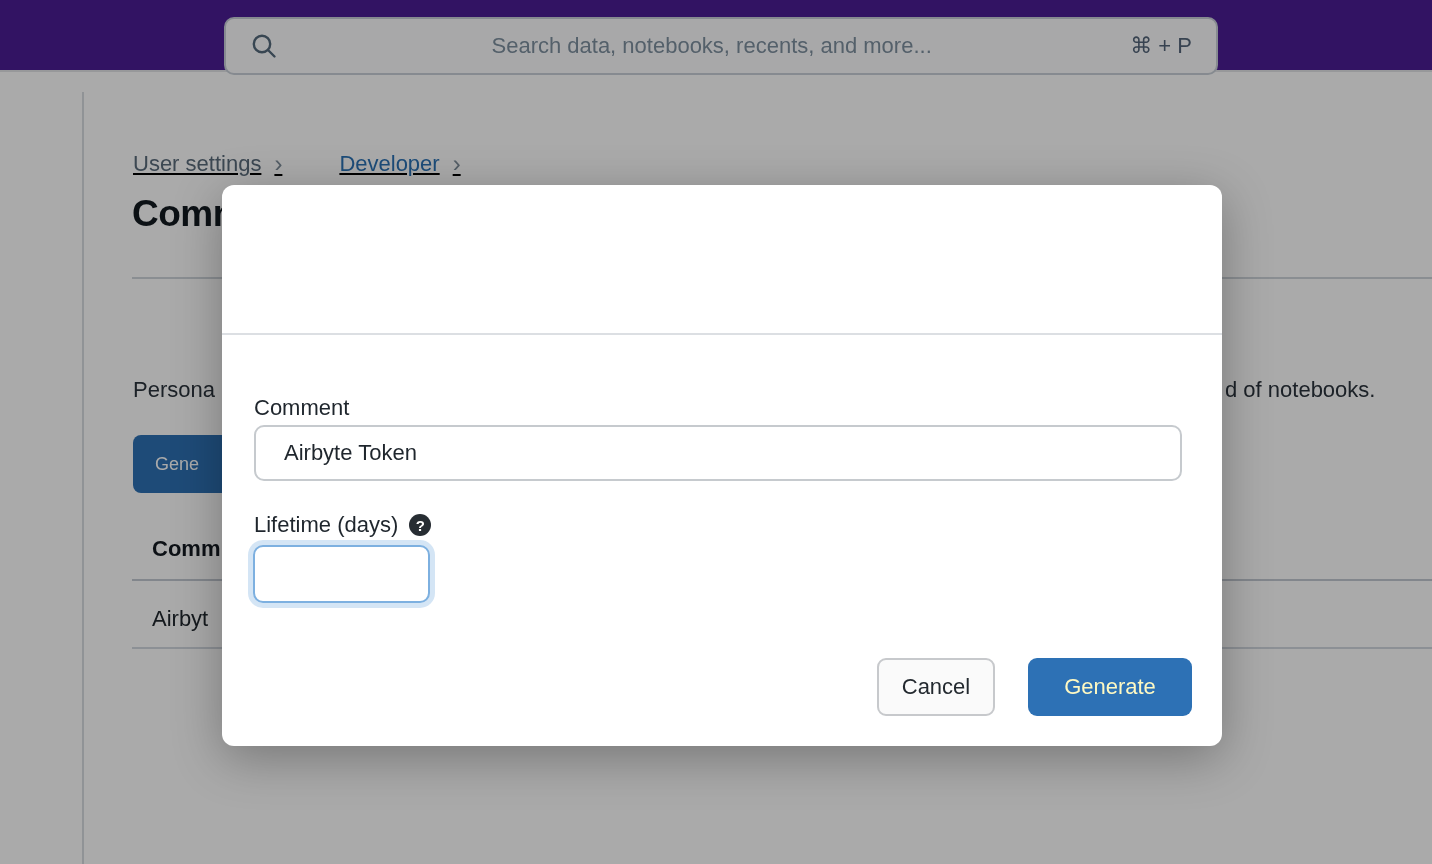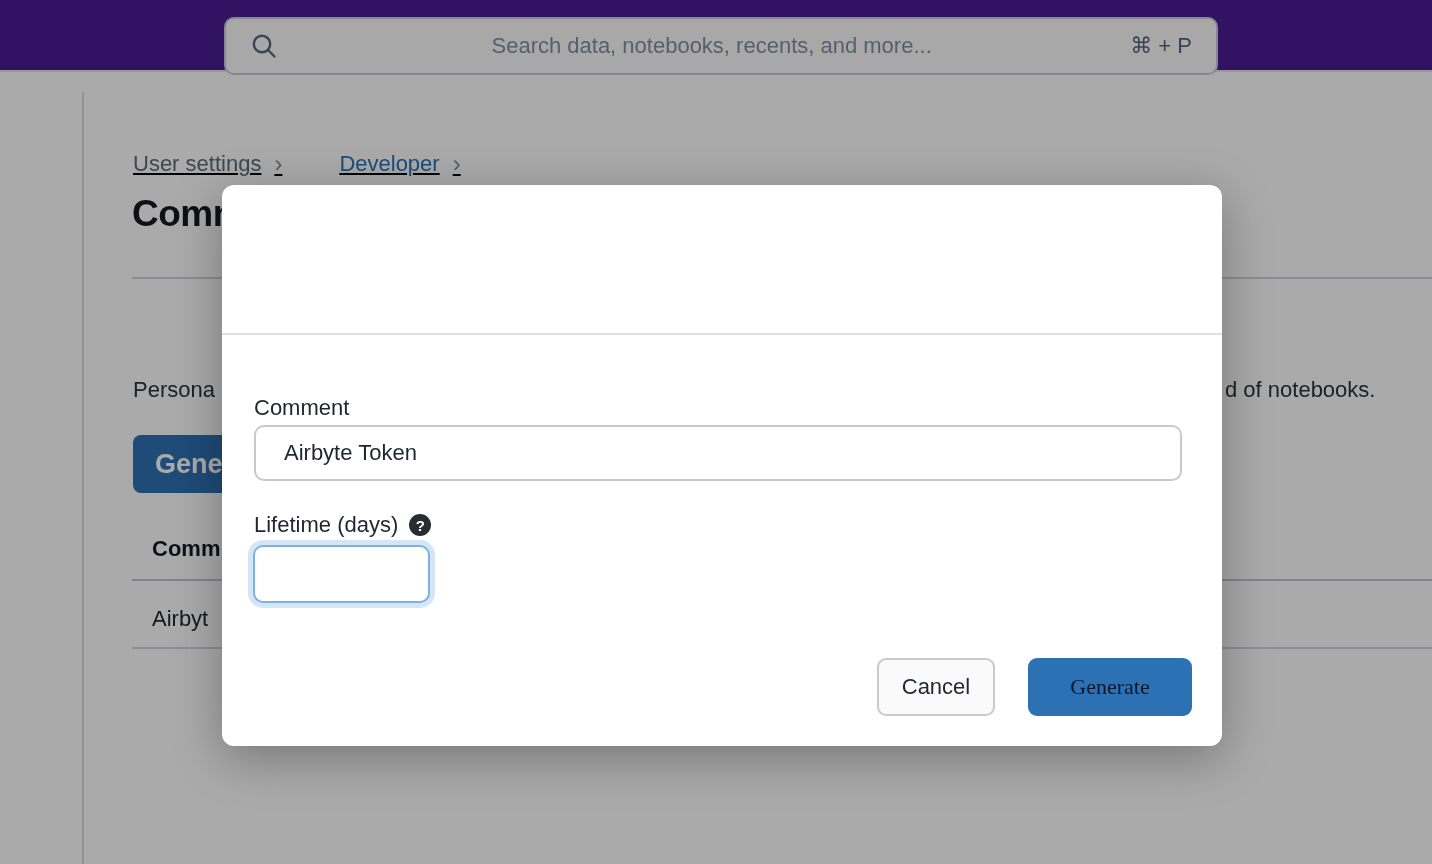--- a/index.html
+++ b/index.html
@@ -48,21 +48,21 @@
   }
   .desc-left {
     position: absolute; left: 133px; top: 377px; font-size: 22px; color: #2b333c; white-space: nowrap;
   }
   .desc-right {
     position: absolute; left: 1225px; top: 377px; font-size: 22px; color: #2b333c; white-space: nowrap;
   }
   .gen-token-btn {
     position: absolute; left: 133px; top: 435px; width: 170px; height: 58px;
     background: #2d71b5; border: none; border-radius: 8px;
-    color: #ffffff; font-size: 27px; font-weight: 700; font-family: inherit;
+    color: #ffffff; font-size: 18px; font-weight: 400; font-family: inherit;
     text-align: left; padding-left: 22px; cursor: pointer;
   }
   .table-header {
     position: absolute; left: 152px; top: 536px; font-size: 22px; font-weight: 700; color: #141a21;
   }
   .table-header-line {
     position: absolute; left: 132px; top: 579px; width: 1300px; height: 2px; background: #c3cad2;
   }
   .table-row-text {
     position: absolute; left: 152px; top: 606px; font-size: 22px; color: #20272e;
@@ -120,21 +120,21 @@
     font-family: inherit; font-size: 22px; color: #1f262d; padding: 0 14px; outline: none;
   }
   .cancel-btn {
     position: absolute; left: 877px; top: 658px; width: 118px; height: 58px; z-index: 21;
     background: #fafafa; border: 2px solid #c7c9cc; border-radius: 9px;
     font-family: inherit; font-size: 22px; color: #23292f; cursor: pointer;
   }
   .generate-btn {
     position: absolute; left: 1028px; top: 658px; width: 164px; height: 58px; z-index: 21;
     background: #2d71b5; border: none; border-radius: 9px;
-    font-family: Liberation Serif, serif; font-size: 22px; font-weight: 500; color: #0f172a; cursor: pointer;
+    font-family: Liberation Sans, sans-serif; font-size: 22px; font-weight: 500; color: #fef9c3; cursor: pointer;
   }
 </style>
 </head>
 <body>
 
 <div class="stage">
 
   <div class="topbar">
     <div class="searchbar">
       <span class="sicon">

